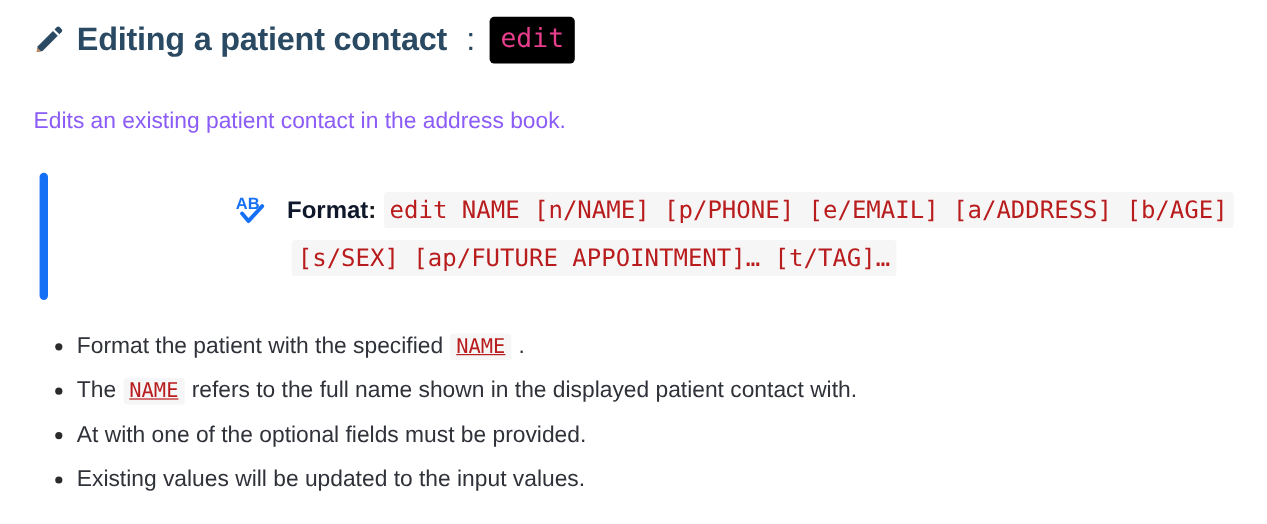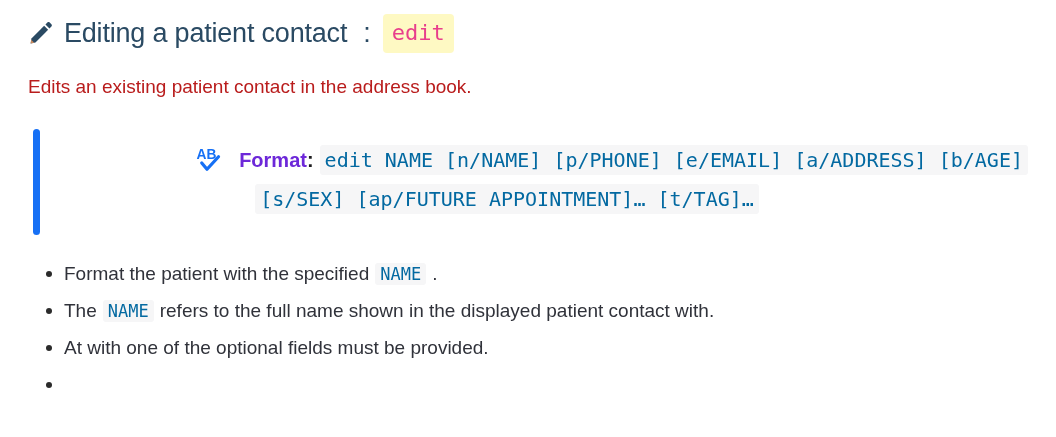--- a/index.html
+++ b/index.html
@@ -33,48 +33,48 @@
   }
   .pencil-icon {
     width: 26px;
     height: 26px;
     flex: 0 0 auto;
     display: block;
   }
   .heading-text {
     font-size: 27px;
     line-height: 34px;
-    font-weight: 400;
+    font-weight: 700;
     color: #2a4a63;
     letter-spacing: -0.2px;
     white-space: nowrap;
   }
   .heading-colon {
     font-size: 27px;
     line-height: 34px;
     color: #2a4a63;
     margin: 0 2px 0 6px;
   }
   .heading-code {
     font-family: "DejaVu Sans Mono", "Liberation Mono", monospace;
     font-size: 22px;
     line-height: 34px;
     color: #e83e8c;
-    background: #fef9c3;
+    background: #000000;
     border-radius: 4px;
     padding: 2px 9px 3px 9px;
     white-space: nowrap;
   }
 
   
   .description {
-    margin-top: 19px;
+    margin-top: 34px;
     font-size: 19px;
     line-height: 26px;
-    color: #b91c1c;
+    color: #8b5cf6;
   }
 
   
   .callout {
     position: relative;
     margin-top: 27px;
     margin-left: 5px;
     padding-left: 27px;
     min-height: 110px;
   }
@@ -101,52 +101,52 @@
     margin-top: 4px;
     display: block;
   }
   .format-lines {
     font-size: 0;
   }
   .format-label {
     font-size: 20px;
     line-height: 38px;
     font-weight: bold;
-    color: #6d28d9;
+    color: #0f172a;
     vertical-align: baseline;
   }
   .format-colon {
     font-size: 20px;
     line-height: 38px;
     font-weight: bold;
     color: #1c1c1e;
   }
   .code-inline {
     font-family: "DejaVu Sans Mono", "Liberation Mono", monospace;
     font-size: 20px;
     line-height: 38px;
-    color: #0369a1;
+    color: #b91c1c;
     background: #f6f6f7;
     border-radius: 3px;
     padding: 3px 5px;
     white-space: pre;
     box-decoration-break: clone;
     -webkit-box-decoration-break: clone;
   }
   .format-line-1 {
     display: block;
     white-space: nowrap;
   }
   .format-line-2 {
     display: block;
     white-space: nowrap;
     margin-top: 1px;
   }
   .format-line-2 .code-inline {
-    margin-left: 16px;
+    margin-left: 4px;
   }
 
   
   .bullets {
     list-style: none;
     margin: 23px 0 0 0;
     padding: 0;
   }
   .bullets li {
     position: relative;
@@ -163,20 +163,21 @@
     top: 11px;
     width: 6px;
     height: 6px;
     border-radius: 50%;
     background: #2b2b2b;
   }
   .bullets .code-inline {
     font-size: 17px;
     line-height: 24px;
     padding: 1px 5px;
+    text-decoration: underline;
   }
 </style>
 </head>
 <body>
 
 <div class="page">
 
   <div class="heading">
     <svg class="pencil-icon" viewBox="0 0 24 24" aria-hidden="true">
       <path d="M3.2 17.1 L14.9 5.4 L18.6 9.1 L6.9 20.8 L2.4 21.6 Z" fill="#2a4a63"></path>
@@ -212,17 +213,17 @@
     <li>
       <span class="bullet-dot"></span><span>Format the patient with the specified</span><span class="code-inline" style="margin:0 6px;">NAME</span><span>.</span>
     </li>
     <li>
       <span class="bullet-dot"></span><span>The</span><span class="code-inline" style="margin:0 6px;">NAME</span><span>refers to the full name shown in the displayed patient contact with.</span>
     </li>
     <li>
       <span class="bullet-dot"></span><span>At with one of the optional fields must be provided.</span>
     </li>
     <li>
-      <span class="bullet-dot"></span>
+      <span class="bullet-dot"></span><span>Existing values will be updated to the input values.</span>
     </li>
   </ul>
 
 </div>
 
 </body></html>

